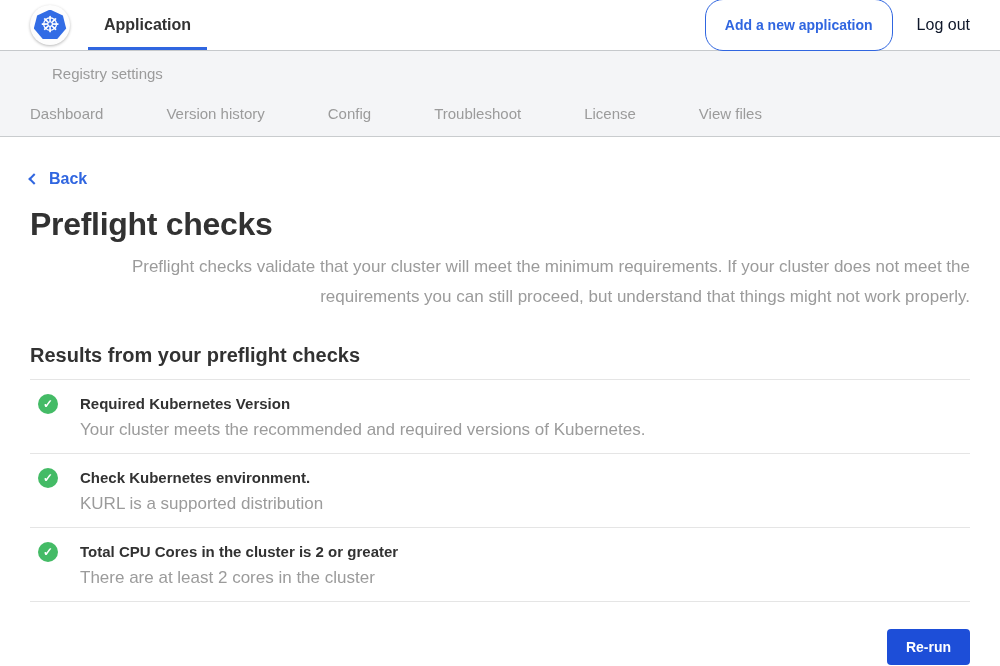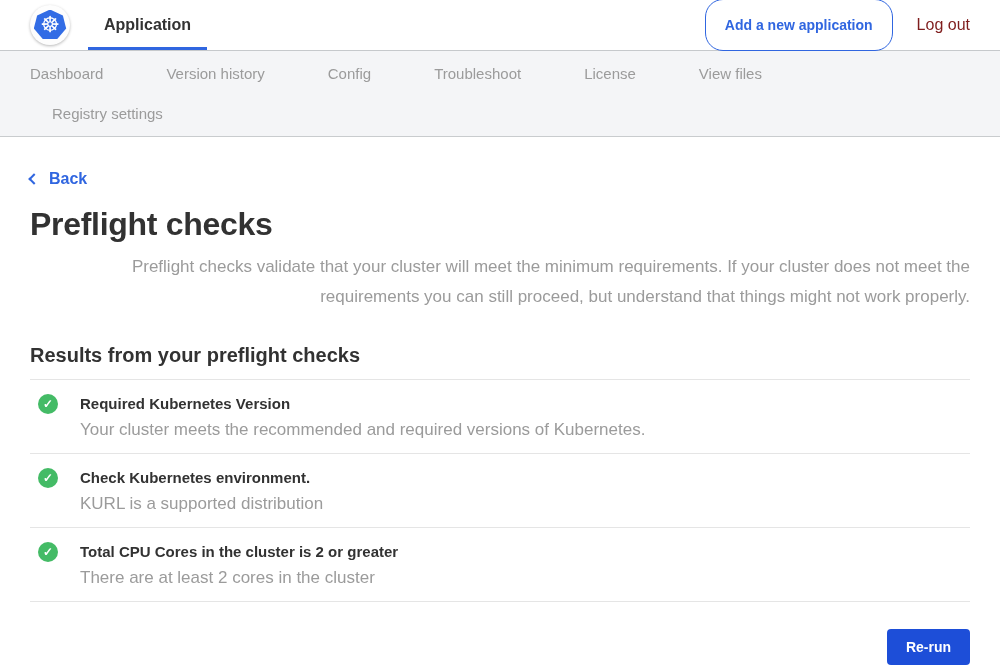--- a/index.html
+++ b/index.html
@@ -59,21 +59,21 @@
     font-family: "Liberation Sans", sans-serif;
     background: #ffffff;
     color: #3066e0;
     border: 1.5px solid #3066e0;
     border-radius: 18px;
     font-size: 14px;
     font-weight: 700;
     padding: 17px 19px;
     cursor: pointer;
   }
-  .logout { font-size: 16px; color: #7f1d1d; cursor: pointer; }
+  .logout { font-size: 16px; color: #0f172a; cursor: pointer; }
 
   
   .subnav {
     background: #f4f5f7;
     border-bottom: 1px solid #c9ccce;
     padding: 2px 30px 3px;
   }
   .subnav-row { display: flex; align-items: center; height: 40px; }
   .subnav-row.row2 { padding-left: 22px; }
   .subnav-item {
@@ -189,31 +189,31 @@
       <span>Application</span>
     </div>
   </nav>
   <div class="top-right">
     <button class="add-app-btn">Add a new application</button>
     <span class="logout">Log out</span>
   </div>
 </header>
 
 <nav class="subnav">
+  <div class="subnav-row row2">
+    <span class="subnav-item">Registry settings</span>
+  </div>
   <div class="subnav-row">
     <span class="subnav-item">Dashboard</span>
     <span class="subnav-item">Version history</span>
     <span class="subnav-item">Config</span>
     <span class="subnav-item">Troubleshoot</span>
     <span class="subnav-item">License</span>
     <span class="subnav-item">View files</span>
   </div>
-  <div class="subnav-row row2">
-    <span class="subnav-item">Registry settings</span>
-  </div>
 </nav>
 
 <main>
   <a class="back-link">
     <span class="chev"></span>
     <span>Back</span>
   </a>
 
   <h1 class="page-title">Preflight checks</h1>
 

